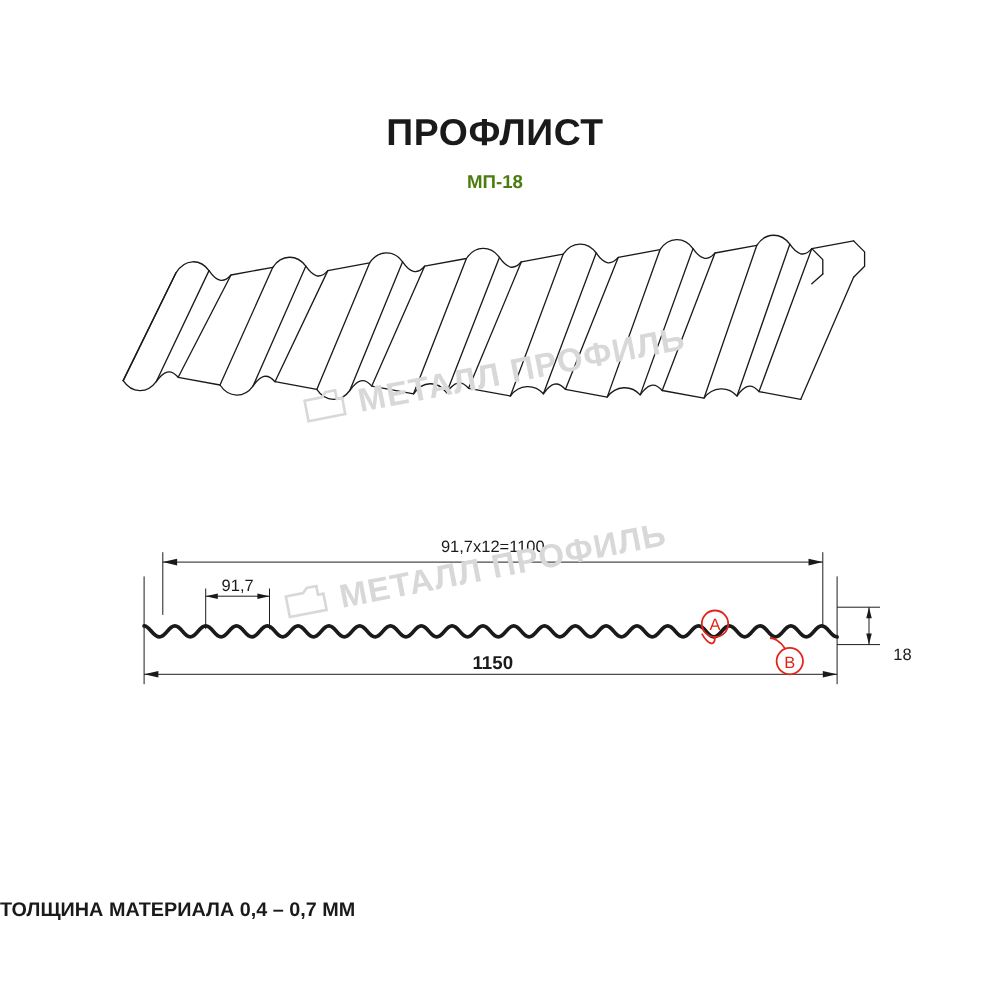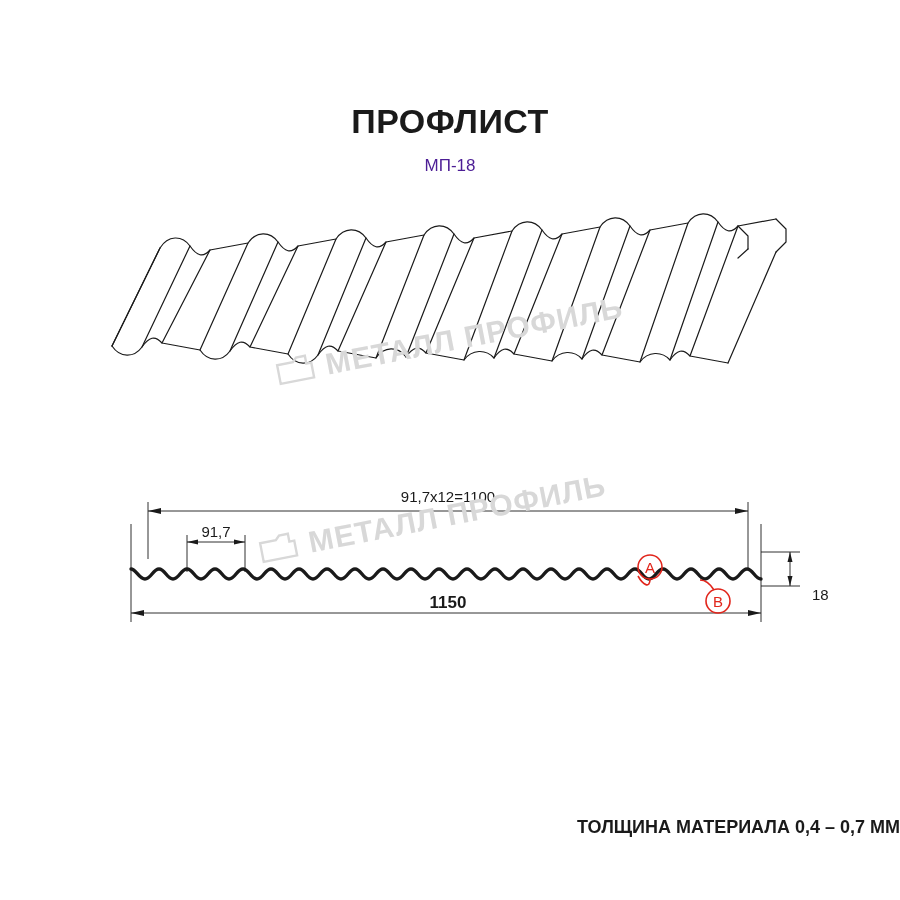--- a/index.html
+++ b/index.html
@@ -32,29 +32,29 @@
     letter-spacing: 0.5px;
     color: #1a1a1a;
   }
   .subtitle {
     position: absolute;
     top: 132px;
     left: 0;
     width: 900px;
     text-align: center;
     font-size: 17px;
-    font-weight: normal;
-    color: #4c1d95;
+    font-weight: bold;
+    color: #4d7c0f;
   }
   .footnote {
     position: absolute;
     top: 793px;
     left: 0;
     width: 900px;
-    text-align: right;
+    text-align: left;
     font-size: 18px;
     font-weight: bold;
     color: #1a1a1a;
   }
   .drawing {
     position: absolute;
     top: 0;
     left: 0;
   }
   .wm {

